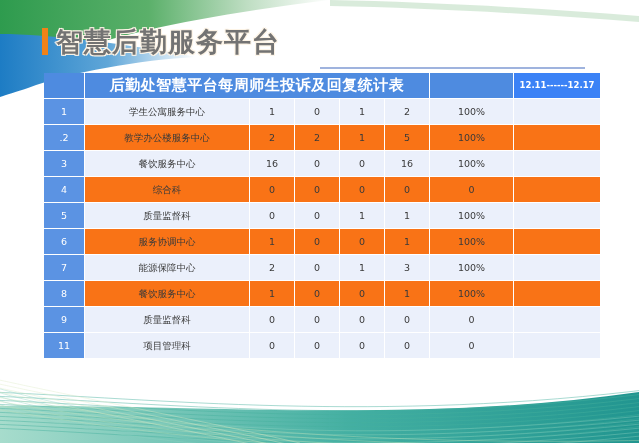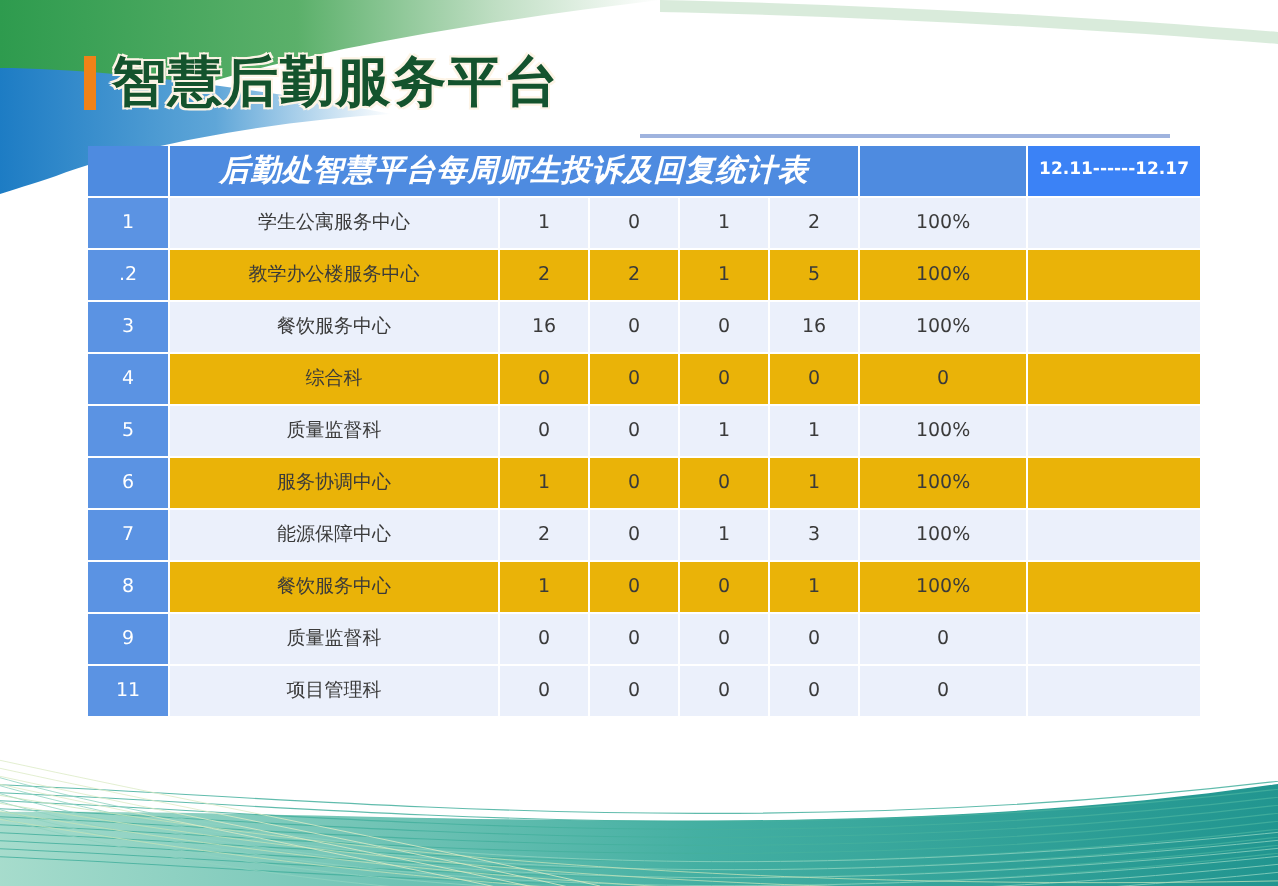--- a/index.html
+++ b/index.html
@@ -50,21 +50,21 @@
     background: #F08218;
   }
   .slide-title {
     position: absolute;
     left: 56px;
     top: 0px;
     font-size: 27px;
     font-weight: bold;
     letter-spacing: 1px;
     line-height: 36px;
-    color: #14532d;
+    color: #737373;
     white-space: nowrap;
     -webkit-text-stroke: 1px #ffffff;
     paint-order: stroke fill;
     text-shadow:
       -1px -1px 0 #fdf4e6,
        1px -1px 0 #fdf4e6,
       -1px  1px 0 #fdf4e6,
        1px  1px 0 #fdf4e6;
   }
   .title-rule {
@@ -105,21 +105,20 @@
   
   .banner-blank {
     background: #4E8BE0;
   }
   .banner-title {
     background: #4E8BE0;
     color: #ffffff !important;
     font-weight: bold;
     font-size: 15px !important;
     letter-spacing: 0.5px;
-    font-style: italic;
   }
   .banner-date {
     background: #3b82f6;
     color: #ffffff !important;
     font-weight: bold;
     font-size: 8.5px !important;
   }
 
   
   .colhead {
@@ -137,21 +136,21 @@
   .seq-cell {
     background: #5B93E3;
     color: #ffffff !important;
     font-size: 9px;
   }
   tr.odd td.data {
     background: #EBF0FB;
     margin-left: 40px;
   }
   tr.even td.data {
-    background: #eab308;
+    background: #f97316;
   }
   td.unit {
     text-align: left;
     padding-left: 14px;
   }
 
   
   col.c-seq   { width: 40px; }
   col.c-unit  { width: 164px; }
   col.c-ts    { width: 44px; }

